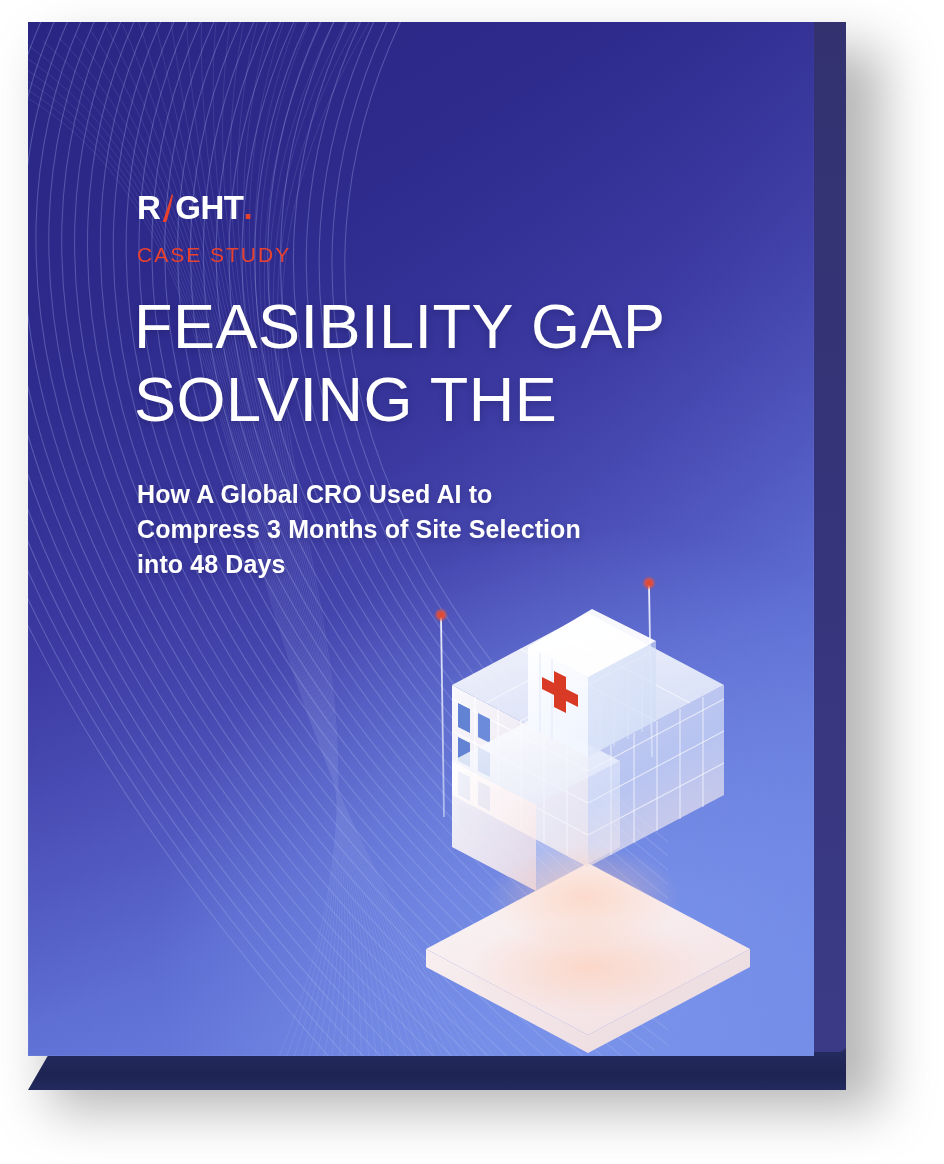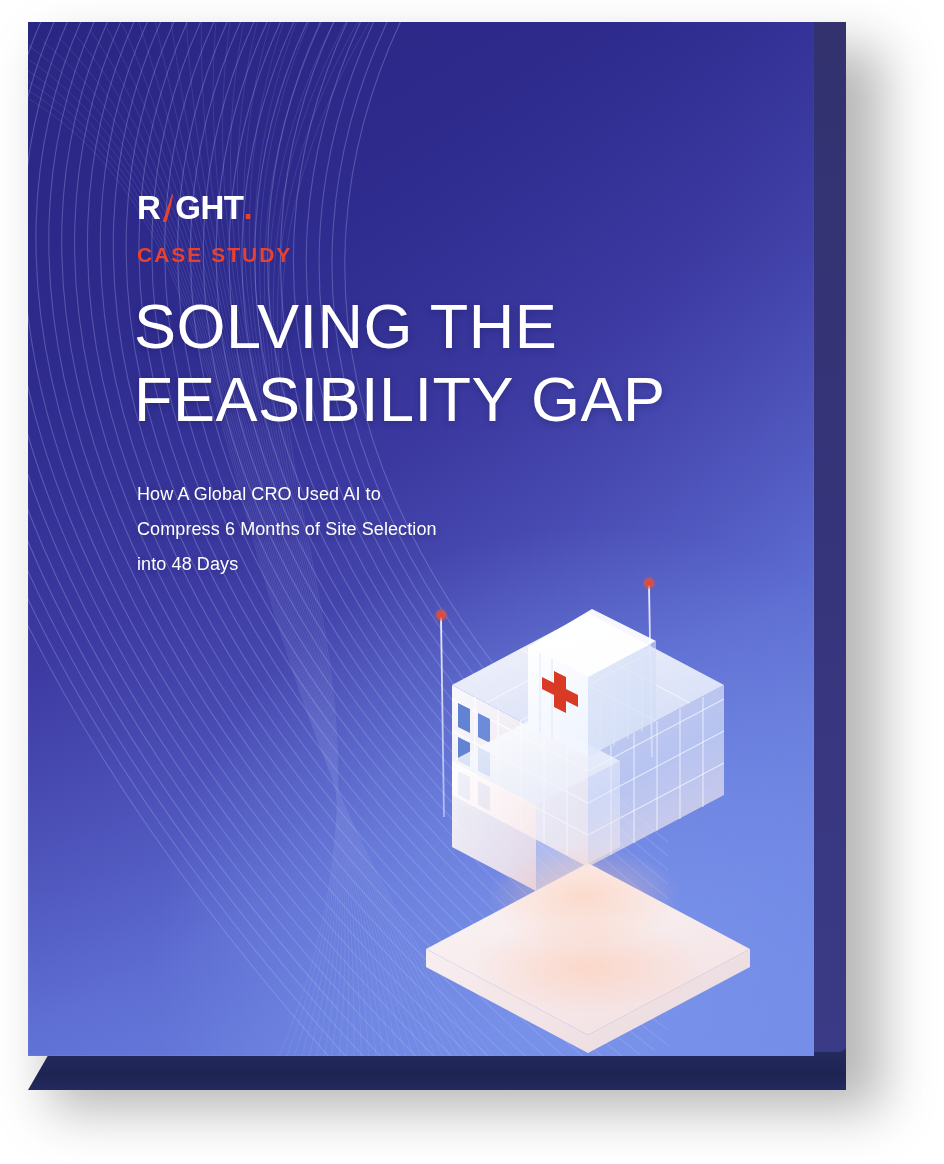--- a/index.html
+++ b/index.html
@@ -82,35 +82,35 @@
   .logo .lg-r{display:inline-block;}
   .logo .lg-mark{
     display:inline-block;width:13px;height:31px;position:relative;margin:0 1px;
   }
   .logo .lg-mark svg{position:absolute;left:0;top:0;}
   .logo .lg-rest{display:inline-block;}
   .logo .lg-dot{display:inline-block;color:#e8412e;}
 
   .eyebrow{
     position:absolute;left:109px;top:221px;
-    font-size:21px;font-weight:bold;color:#e8412e;
+    font-size:21px;font-weight:normal;color:#e8412e;
     letter-spacing:2.0px;
   }
 
   .title{
     position:absolute;left:106px;top:268px;width:660px;
     font-size:63px;line-height:73px;font-weight:400;color:#ffffff;
     letter-spacing:0.5px;
     text-shadow:0 2px 7px rgba(20,20,70,.30);
   }
   .title .tl{display:block;white-space:nowrap;}
 
   .subtitle{
     position:absolute;left:109px;top:455px;width:590px;
-    font-size:18px;line-height:35px;font-weight:normal;color:#ffffff;
+    font-size:25px;line-height:35px;font-weight:bold;color:#ffffff;
     letter-spacing:0.1px;
     text-shadow:0 2px 6px rgba(20,20,70,.28);
   }
   .subtitle .sl{display:block;white-space:nowrap;}
 
   
   .art{position:absolute;left:360px;top:545px;width:400px;height:490px;}
 </style>
 </head>
 <body>
@@ -210,27 +210,27 @@
               <path d="M10.6 1.5 C 8.2 9.5, 5.2 18.5, 1.6 29.0 L 5.4 29.0 C 8.4 19.0, 10.8 10.0, 12.0 1.5 Z" fill="#e8412e"></path>
             </svg>
           </span>
           <span class="lg-rest">GHT</span>
           <span class="lg-dot">.</span>
         </div>
 
         <div class="eyebrow">CASE STUDY</div>
 
         <div class="title">
+          <span class="tl">FEASIBILITY GAP</span>
           <span class="tl">SOLVING THE</span>
-          <span class="tl">FEASIBILITY GAP</span>
         </div>
 
         <div class="subtitle">
           <span class="sl">How A Global CRO Used AI to</span>
-          <span class="sl">Compress 6 Months of Site Selection</span>
+          <span class="sl">Compress 3 Months of Site Selection</span>
           <span class="sl">into 48 Days</span>
         </div>
 
         <svg class="art" viewBox="0 0 400 490">
           <defs>
             <linearGradient id="plat" x1="0" y1="0" x2="0.6" y2="1">
               <stop offset="0%" stop-color="#fbf5f6"></stop>
               <stop offset="55%" stop-color="#f7ecee"></stop>
               <stop offset="100%" stop-color="#f4e2e4"></stop>
             </linearGradient>

